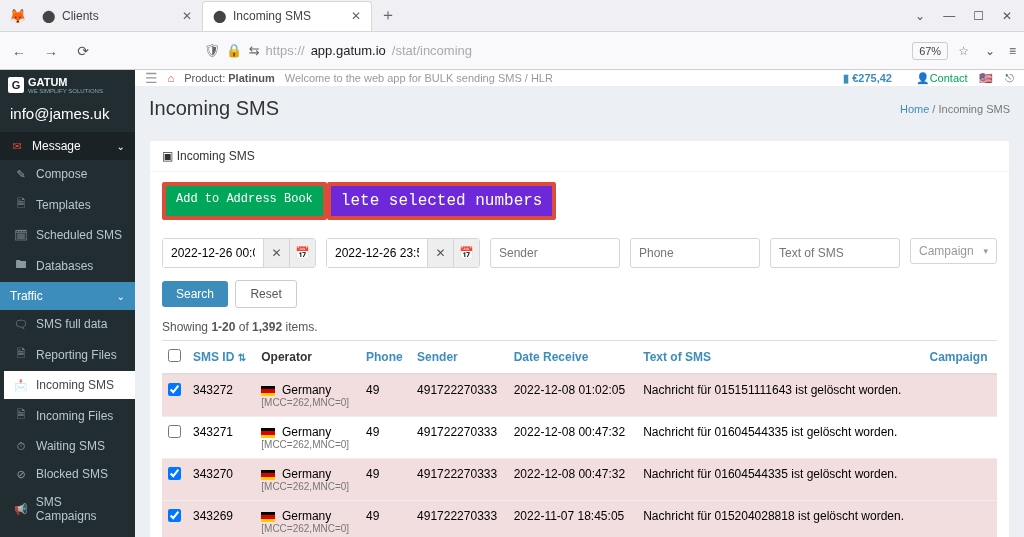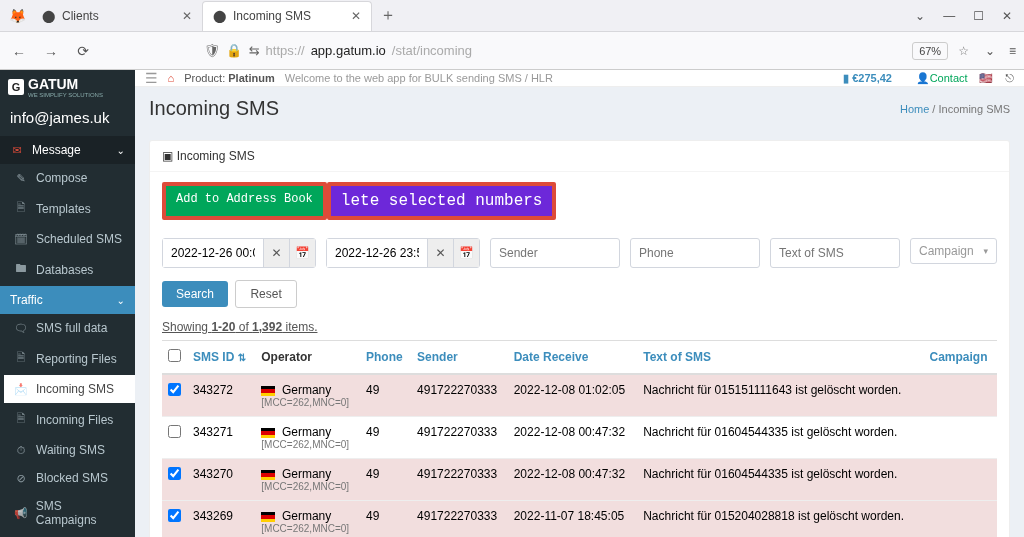--- a/index.html
+++ b/index.html
@@ -64,21 +64,21 @@
   .input-grp { display: flex; align-items: center; border: 1px solid #d2d6de; border-radius: 3px; background: #fff; height: 30px; }
   .input-grp input { border: none; padding: 0 8px; font-size: 12px; outline: none; height: 100%; }
   .add-on { width: 26px; height: 100%; display: flex; align-items: center; justify-content: center; background: #eee; border-left: 1px solid #d2d6de; color: #555; font-size: 12px; }
   .single-input { border: 1px solid #d2d6de; border-radius: 3px; padding: 0 8px; font-size: 12px; height: 30px; outline: none; }
   .select-campaign { border: 1px solid #d2d6de; border-radius: 3px; padding: 0 8px; font-size: 12px; height: 26px; width: 120px; color: #999; background: #fff; }
 
   .search-row { margin-bottom: 12px; }
   .btn-blue { background: #3c8dbc; color: #fff; padding: 6px 14px; border: none; border-radius: 3px; font-size: 12px; cursor: pointer; }
   .btn-default { background: #fff; color: #555; padding: 6px 14px; border: 1px solid #ccc; border-radius: 3px; font-size: 12px; cursor: pointer; margin-left: 4px; text-align: center; }
 
-  .summary { font-size: 12px; color: #555; margin-bottom: 6px; text-decoration: underline; }
+  .summary { font-size: 12px; color: #555; margin-bottom: 6px; }
 
   table { width: 100%; border-collapse: collapse; font-size: 12px; }
   th { text-align: left; padding: 8px 6px; border-top: 1px solid #ddd; border-bottom: 2px solid #ddd; color: #333; font-weight: 600; }
   th.sortable { color: #3c8dbc; }
   td { padding: 8px 6px; border-bottom: 1px solid #eee; vertical-align: top; }
   tr.row-pink td { background: #f2dede; }
   .flag { display: inline-block; width: 14px; height: 10px; vertical-align: middle; }
   .flag-de { background: linear-gradient(#000 33%, #dd0000 33% 66%, #ffce00 66%); }
   .op-meta { color: #777; font-size: 10px; }
   .sort-ic { font-size: 10px; color: #3c8dbc; }
@@ -128,21 +128,21 @@
     <span>⌄</span>
     <span>≡</span>
   </div>
 </div>
 
 <div class="app">
   <div class="sidebar">
     <div class="logo-area">
       <span class="logo-g">G</span>
       <div>
-        <div style="font-size:14px;color:#fff;font-weight:600;">GATUM</div>
+        <div style="font-size:11px;color:#fff;font-weight:600;">GATUM</div>
         <div style="font-size:6px;color:#8aa;">WE SIMPLIFY SOLUTIONS</div>
       </div>
     </div>
     <div class="user-line">info@james.uk</div>
 
     <div class="nav-item header">
       <span class="nav-ic">✉</span>
       <span>Message</span>
       <span class="chev">⌄</span>
     </div>

